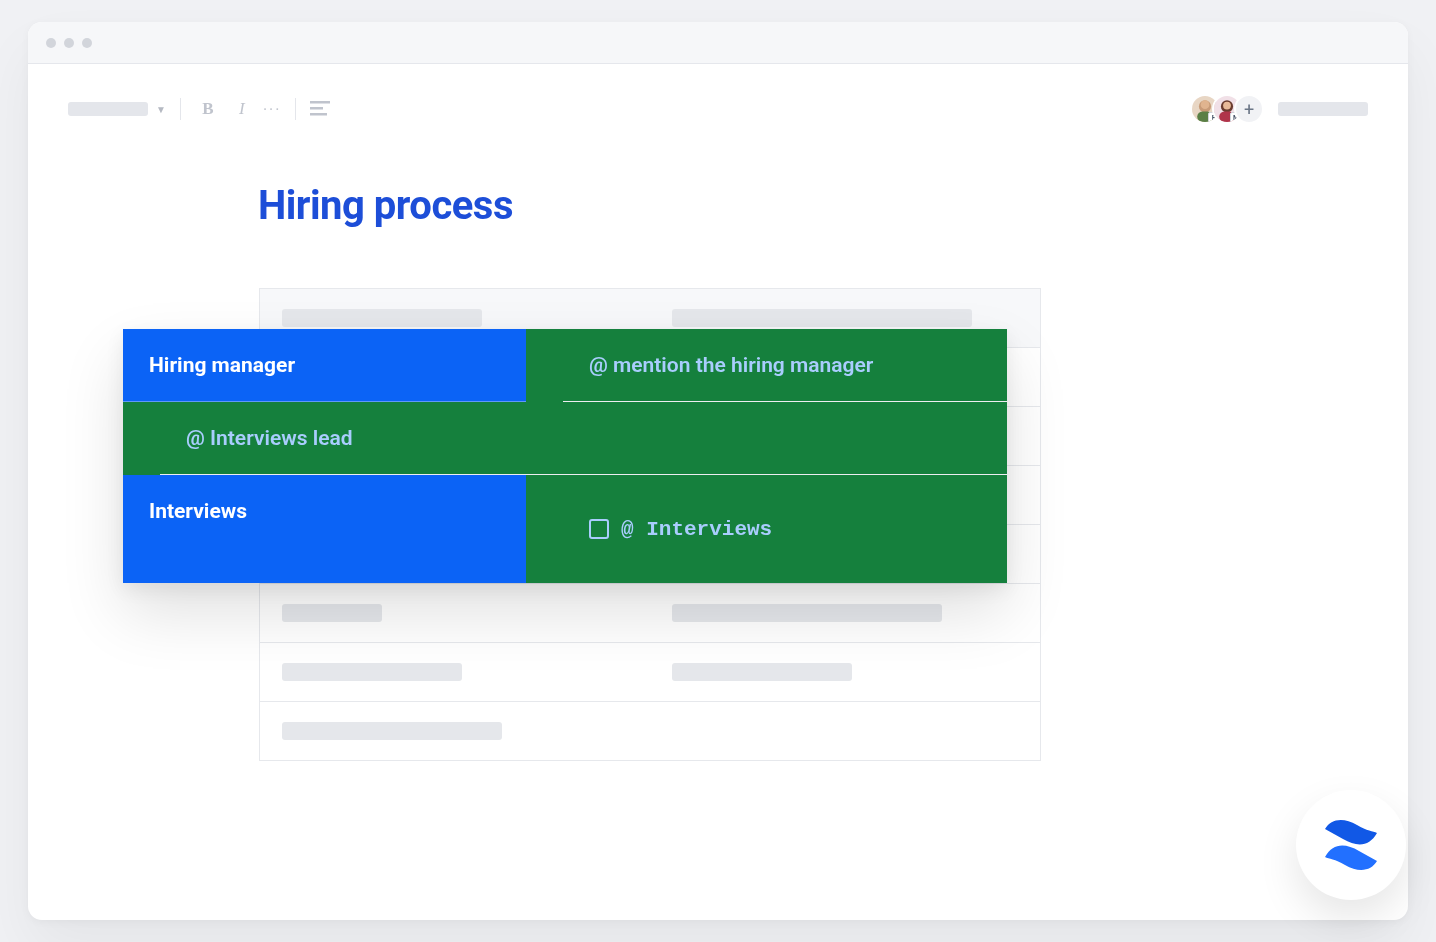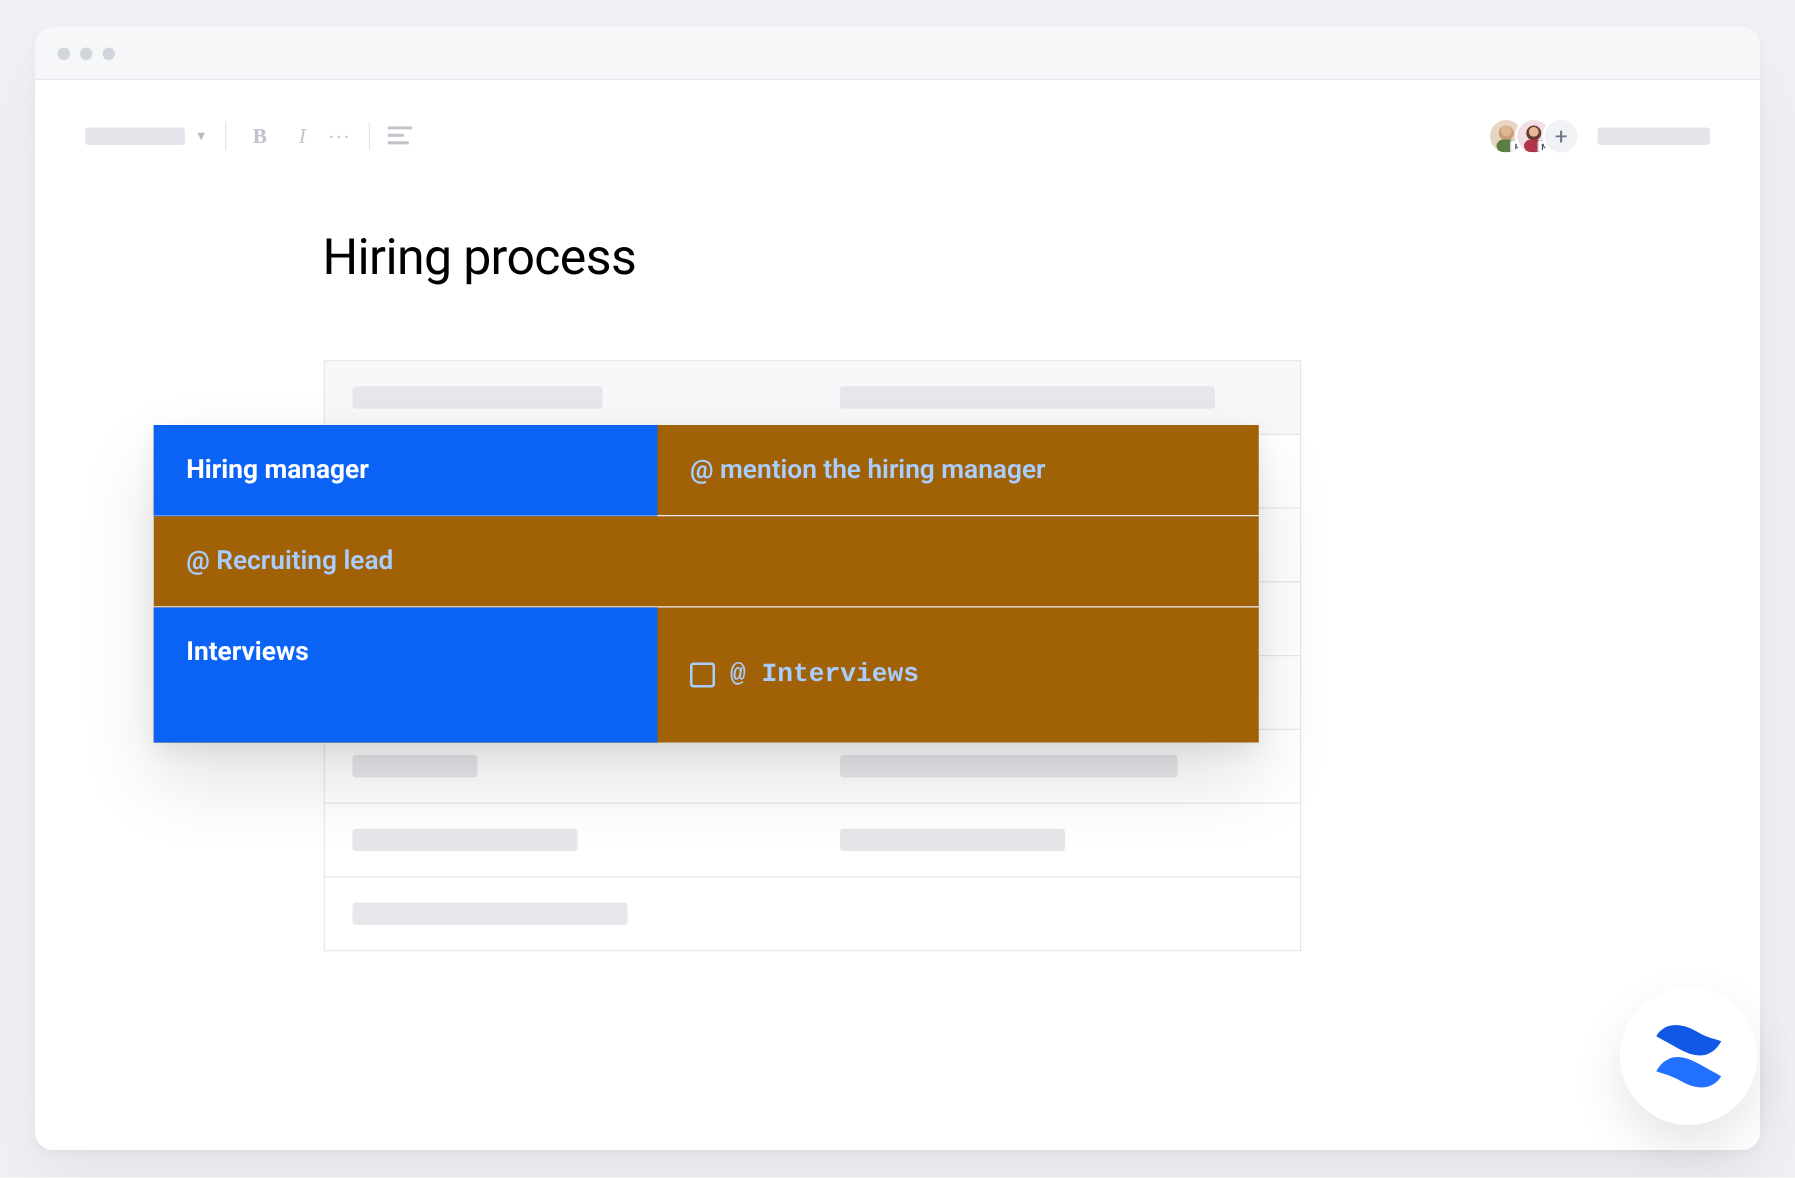--- a/index.html
+++ b/index.html
@@ -76,22 +76,22 @@
     position:absolute; bottom:-2px; right:-2px;
     width:12px; height:12px; font-size:7px; font-weight:700;
     background:#fff; border:1px solid #d0d3da; border-radius:2px;
     color:#4a5568; display:flex; align-items:center; justify-content:center;
   }
   .avatar svg{width:100%;height:100%;}
 
   
   .page-title {
     font-size:40px;
-    font-weight:400;
-    color:#000000;
+    font-weight:700;
+    color:#1d4ed8;
     margin: 58px 0 0 190px;
     letter-spacing:-0.5px;
   }
 
   
   .table-bg {
     position:absolute;
     left: 231px;
     top: 224px;
     width: 782px;
@@ -108,23 +108,23 @@
     padding:20px 22px;
   }
   .table-bg .head {background:#f7f8fa;}
   .skel { background:#e5e7eb; height:18px; border-radius:3px; }
   .skel.box { width:18px; height:18px; border:2px solid #dfe1e6; background:transparent; border-radius:3px;}
 
   
   .popup {
     position:absolute;
     left: 95px;
-    top: 276px;
+    top: 265px;
     width: 884px;
-    background:#a16207;
+    background:#15803d;
     box-shadow: 0 30px 60px rgba(0,0,0,0.12), 0 6px 18px rgba(0,0,0,0.07);
     display:flex;
     flex-direction:column;
   }
   .prow { display:flex; }
   .pcell-l {
     flex:0 0 403px;
     background:#0b63f6;
     color:#fff;
     font-size:21px;
@@ -134,21 +134,21 @@
   }
   .prow:last-child .pcell-l{ padding-bottom:60px; border-bottom:none;}
   .prow:last-child .pcell-r{ border-bottom:none;font-family:Liberation Mono, monospace;}
   .pcell-r {
     flex:1;
     font-size:21px;
     font-weight:600;
     padding:24px 26px;
     color:#a9cdfd;
     border-bottom:1px solid #ededf1;
-    display:flex; align-items:center; gap:12px;
+    display:flex; align-items:center; gap:12px;margin-left:37px;
   }
   .pcell-r .chk {
     width:20px; height:20px; border:2.5px solid #a9cdfd; border-radius:3px;
   }
 
   
   .product-logo {
     position:absolute;
     right:30px; bottom:42px;
     width:110px; height:110px; border-radius:50%;
@@ -280,21 +280,21 @@
 
     <div class="popup">
       <div class="prow">
         <div class="pcell-l">Hiring manager</div>
         <div class="pcell-r">
           <span>@ mention the hiring manager</span>
         </div>
       </div>
       <div class="prow">
         <div class="pcell-r">
-          <span>@ Recruiting lead</span>
+          <span>@ Interviews lead</span>
         </div>
       </div>
       <div class="prow">
         <div class="pcell-l">Interviews</div>
         <div class="pcell-r">
           <span class="chk"></span>
           <span>@ Interviews</span>
         </div>
       </div>
     </div>

